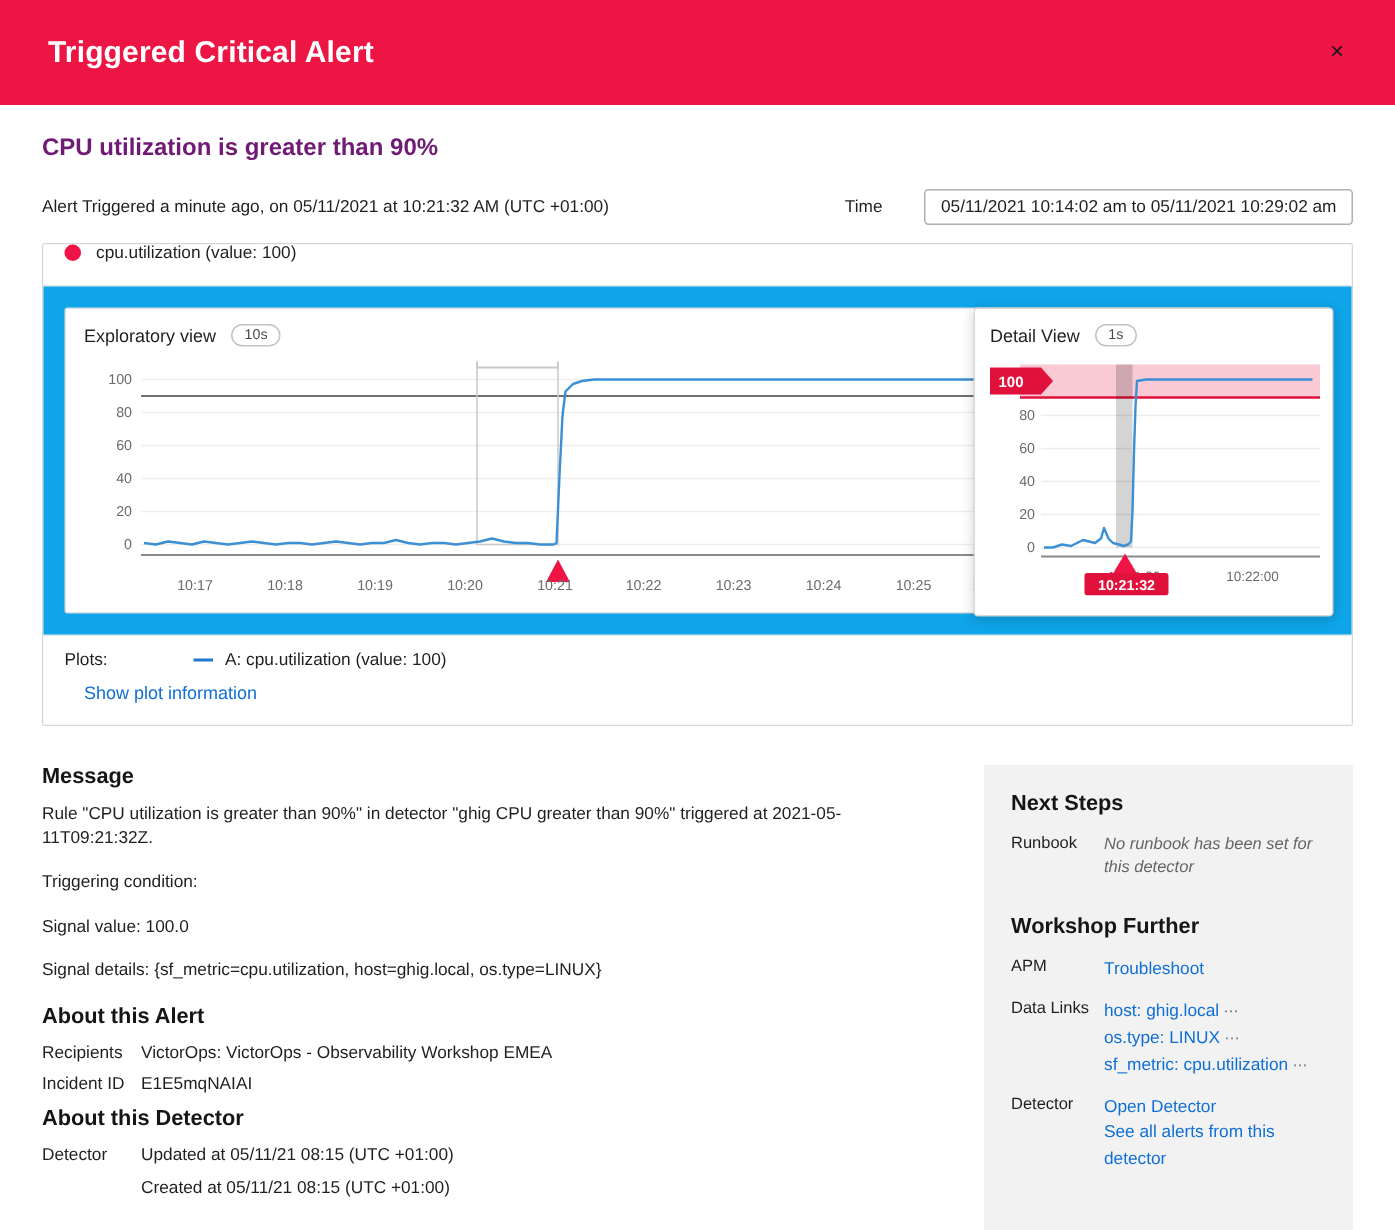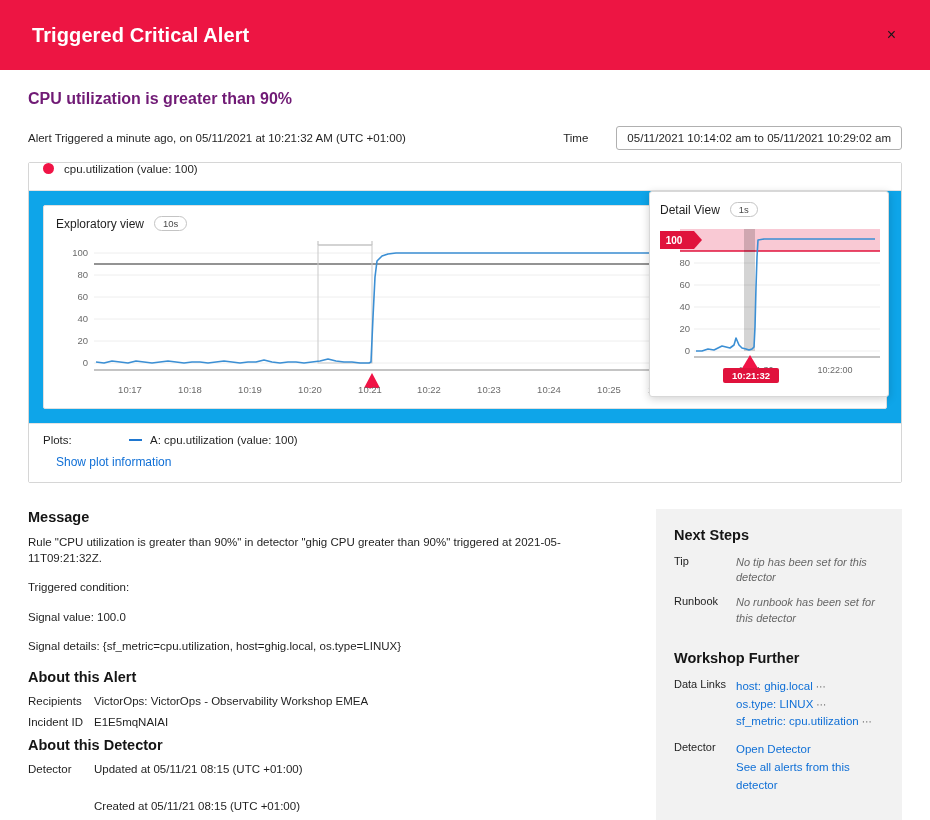--- a/index.html
+++ b/index.html
@@ -116,21 +116,21 @@
   .res-chip {
     font-size: 9.5px; color: #4a4a4a;
     border: 1px solid #c4c4c4; border-radius: 9px;
     padding: 1px 8px; background: #fff;
     cursor: pointer;
   }
   .plot-area { position: relative; margin-top: 10px; height: 158px; }
 
   .detail-card {
     position: absolute;
-    right: 12px; top: 0;
+    right: 12px; top: 14px;
     width: 240px; height: 206px;
     background: #ffffff;
     border: 1px solid #d8d8d8;
     border-radius: 3px;
     box-shadow: 0 2px 8px rgba(0,0,0,0.18);
     padding: 10px 10px 0 10px;
     z-index: 6;
     overflow: hidden;
   }
   .detail-plot { position: relative; margin-top: 10px; height: 156px; }
@@ -171,21 +171,21 @@
     margin: 0 0 10px 0;
   }
   .sect-gap { margin-top: 26px; }
 
   .msg-line { font-size: 11.5px; color: #1f1f1f; margin: 0 0 14px 0; line-height: 1.35; }
   .msg-line:last-child { margin-bottom: 0; }
 
   .kv { display: flex; font-size: 11.5px; color: #1f1f1f; margin-bottom: 9px; }
   .kv-key { width: 66px; flex: 0 0 66px; color: #1f1f1f; }
   .kv-val { flex: 1; }
-  .kv-val div { margin-bottom: 25px; }
+  .kv-val div { margin-bottom: 10px; }
   .kv-val div:last-child { margin-bottom: 0; }
 
   
   .r-kv { display: flex; font-size: 11px; margin-bottom: 10px; }
   .r-key { width: 62px; flex: 0 0 62px; color: #1f1f1f; }
   .r-val { flex: 1; color: #666; font-style: italic; line-height: 1.38; }
   .r-val-plain { flex: 1; line-height: 1.55; font-style: normal; }
   .dots { color: #6a6a6a; letter-spacing: 1px; font-size: 10px; margin-left: 3px; cursor: pointer; }
   .h-right { font-size: 14.5px; font-weight: bold; color: #151515; margin: 0 0 12px 0; }
   .h-right.gap { margin-top: 24px; }
@@ -333,21 +333,21 @@
       <span class="link show-plot">Show plot information</span>
     </div>
   </div>
 
   <div class="lower">
 
     <div class="col-left">
 
       <h3 class="sect">Message</h3>
       <p class="msg-line">Rule "CPU utilization is greater than 90%" in detector "ghig CPU greater than 90%" triggered at 2021-05-11T09:21:32Z.</p>
-      <p class="msg-line">Triggered condition:</p>
+      <p class="msg-line">Triggering condition:</p>
       <p class="msg-line">Signal value: 100.0</p>
       <p class="msg-line">Signal details: {sf_metric=cpu.utilization, host=ghig.local, os.type=LINUX}</p>
 
       <h3 class="sect sect-gap">About this Alert</h3>
       <div class="kv">
         <div class="kv-key">Recipients</div>
         <div class="kv-val">VictorOps: VictorOps - Observability Workshop EMEA</div>
       </div>
       <div class="kv">
         <div class="kv-key">Incident ID</div>
@@ -361,29 +361,31 @@
           <div>Updated at 05/11/21 08:15 (UTC +01:00)</div>
           <div>Created at 05/11/21 08:15 (UTC +01:00)</div>
         </div>
       </div>
     </div>
 
     <div class="col-right">
 
       <div class="h-right">Next Steps</div>
       <div class="r-kv">
-        <div class="r-key">Tip</div>
-        <div class="r-val">No tip has been set for this detector</div>
-      </div>
-      <div class="r-kv">
         <div class="r-key">Runbook</div>
         <div class="r-val">No runbook has been set for this detector</div>
       </div>
 
       <div class="h-right gap">Workshop Further</div>
+      <div class="r-kv">
+        <div class="r-key">APM</div>
+        <div class="r-val r-val-plain">
+          <span class="link">Troubleshoot</span>
+        </div>
+      </div>
       <div class="r-kv">
         <div class="r-key">Data Links</div>
         <div class="r-val r-val-plain">
           <div>
             <span class="link">host: ghig.local</span><span class="dots">⋯</span>
           </div>
           <div>
             <span class="link">os.type: LINUX</span><span class="dots">⋯</span>
           </div>
           <div>

